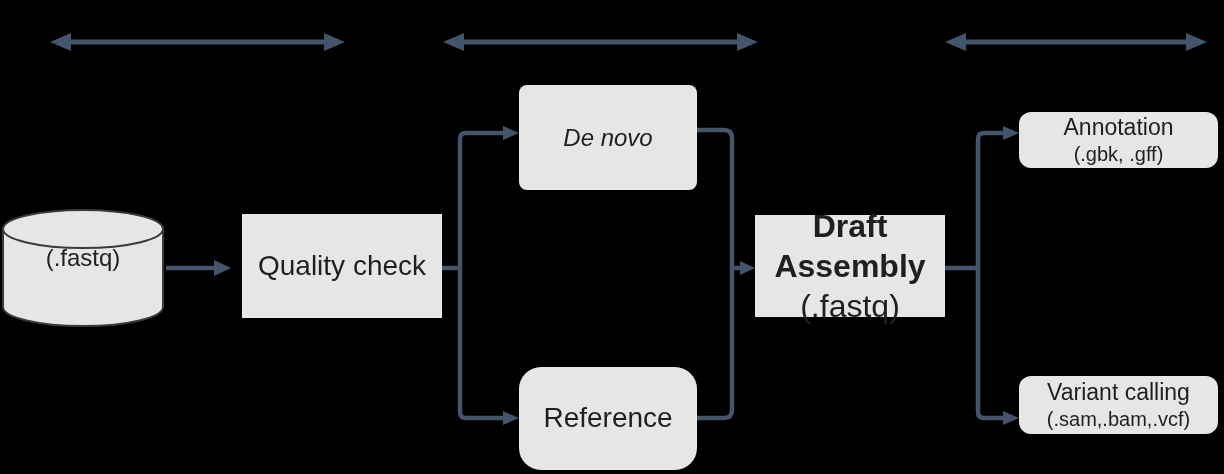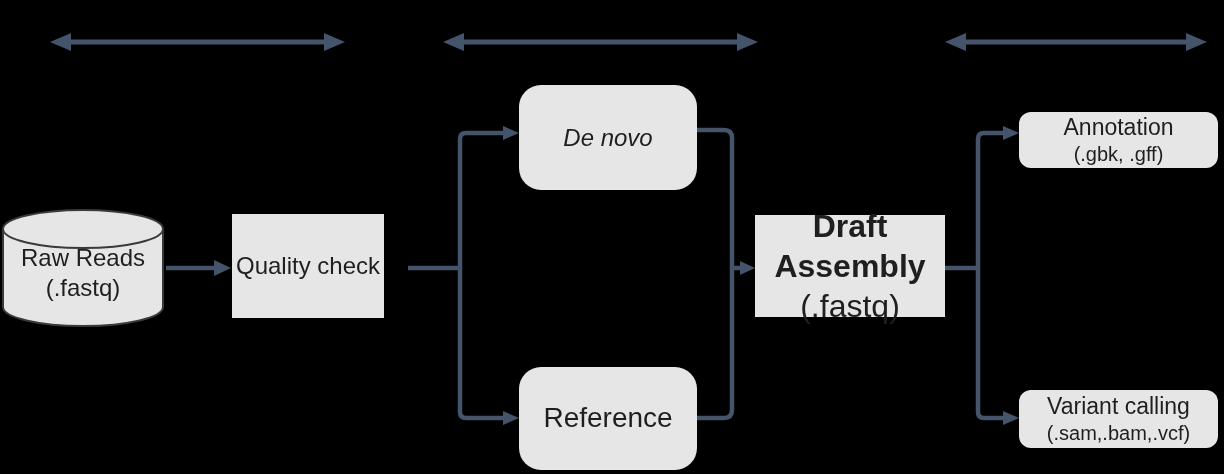--- a/index.html
+++ b/index.html
@@ -29,27 +29,27 @@
     flex-direction: column;
     align-items: center;
     justify-content: center;
     text-align: center;
     line-height: 1.22;
     box-sizing: border-box;
   }
   .node .title   { font-size: 24px; }
   .node .subtitle{ font-size: 24px; }
 
-  #node-quality-check   { left: 232px; top: 214px; width: 152px; height: 104px; font-size: 24px; }
-  #node-de-novo         { left: 519px; top:  85px; width: 178px; height: 105px; border-radius: 22px; font-size: 24px; font-style: italic; }
+  #node-quality-check   { left: 242px; top: 214px; width: 200px; height: 104px; font-size: 28px; }
+  #node-de-novo         { left: 519px; top:  85px; width: 178px; height: 105px; border-radius: 8px; font-size: 24px; font-style: italic; }
   #node-reference       { left: 519px; top: 367px; width: 178px; height: 103px; border-radius: 22px; font-size: 28px; }
   #node-draft-assembly  { left: 755px; top: 215px; width: 190px; height: 102px; font-size: 32px; line-height: 1.26; }
   #node-draft-assembly .bold-line { font-weight: bold; }
   #node-annotation      { left: 1019px; top: 106px; width: 199px; height: 56px; border-radius: 12px; margin-top: 6px; }
-  #node-variant-calling { left: 1019px; top: 390px; width: 199px; height: 58px; border-radius: 12px; }
+  #node-variant-calling { left: 1019px; top: 376px; width: 199px; height: 58px; border-radius: 12px; }
   #node-annotation .title, #node-variant-calling .title       { font-size: 23px; line-height: 27px; }
   #node-annotation .subtitle, #node-variant-calling .subtitle { font-size: 20px; line-height: 26px; }
 
   #node-raw-reads-text {
     position: absolute;
     left: 0px; top: 243px; width: 166px;
     text-align: center;
     font-size: 24px;
     line-height: 30px;
     color: #1f1f1f;
@@ -98,21 +98,20 @@
       <polygon fill="#44546a" stroke="none" points="755,268 740,261 740,275"></polygon>
 
       <line x1="945" y1="268" x2="978" y2="268"></line>
       <path d="M1006,133 H984 Q978,133 978,139 V412 Q978,418 984,418 H1006"></path>
       <polygon fill="#44546a" stroke="none" points="1019,133 1003,126 1003,140"></polygon>
       <polygon fill="#44546a" stroke="none" points="1019,418 1003,411 1003,425"></polygon>
     </g>
   </svg>
 
   <div id="node-raw-reads-text">
-    <div class="title">Raw Reads</div>
     <div class="subtitle">(.fastq)</div>
   </div>
 
   <div class="node" id="node-quality-check">
     <div>Quality check</div>
   </div>
 
   <div class="node" id="node-de-novo">
     <div>De novo</div>
   </div>

